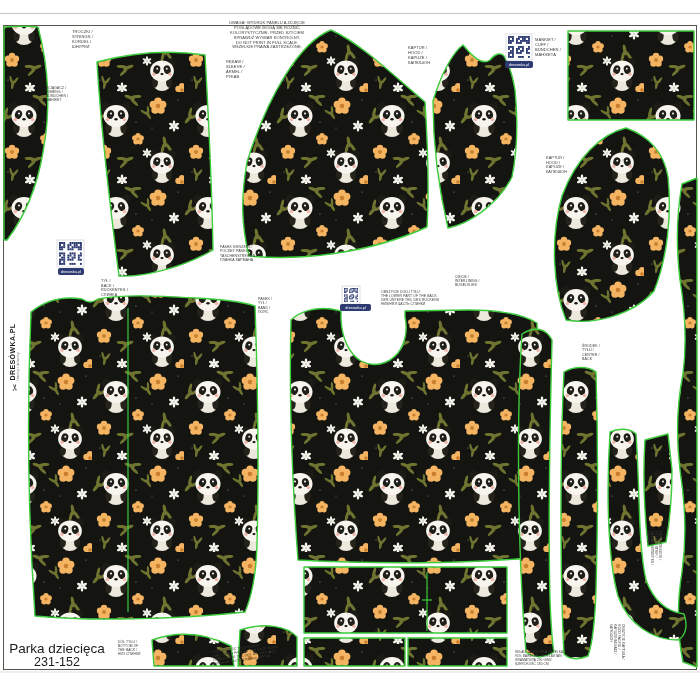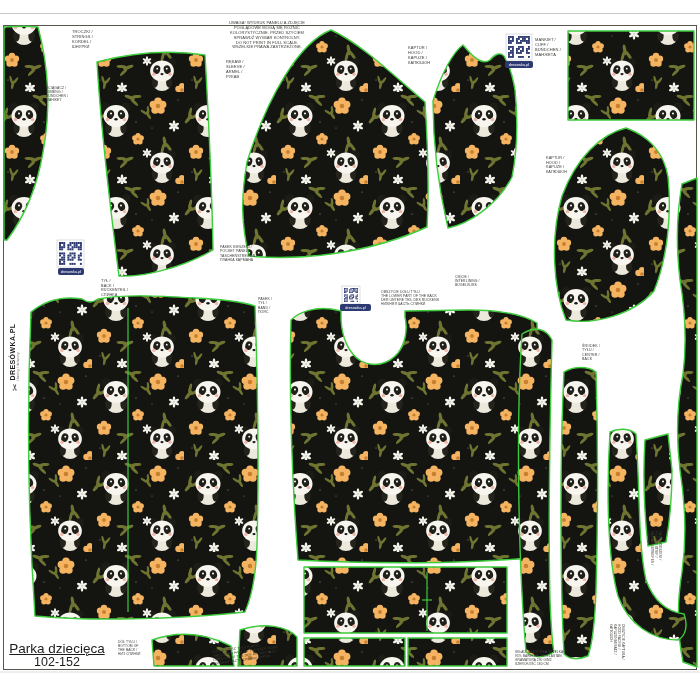--- a/index.html
+++ b/index.html
@@ -2,21 +2,21 @@
 <html><head>
 <meta charset="utf-8">
 <style>
   html,body{margin:0;padding:0;background:#fff;}
   #stage{position:relative;width:700px;height:700px;background:#fff;overflow:hidden;
          font-family:"Liberation Sans",sans-serif;}
   #shapes{position:absolute;left:0;top:0;}
   .label{position:absolute;color:#3b3b38;white-space:pre-line;line-height:1.22;
          letter-spacing:.1px;transform-origin:0 0;}
   #footer-title{position:absolute;left:5px;top:641px;width:104px;text-align:center;color:#1c1c1c;}
-  #footer-title .t1{font-size:13.5px;text-decoration:underline;}
+  #footer-title .t1{font-size:13.5px;}
   #footer-title .t2{font-size:12.5px;margin-top:-1px;}
   #brand-logo{position:absolute;left:6px;top:391px;width:96px;height:17px;
               transform:rotate(-90deg);transform-origin:0 0;display:flex;align-items:center;gap:3px;}
   #brand-logo .glyph{font-size:9px;color:#222;}
   #brand-logo .col{display:flex;flex-direction:column;}
   #brand-logo .name{font-size:7px;font-weight:bold;color:#1d1d1d;letter-spacing:.4px;}
   #brand-logo .tag{font-size:3px;color:#666;letter-spacing:.3px;}
 </style>
 </head>
 <body>
@@ -426,16 +426,16 @@
   <div id="brand-logo">
     <span class="glyph">✂</span>
     <span class="col">
       <span class="name">DRESÓWKA.PL</span>
       <span class="tag">tkaniny i dzianiny</span>
     </span>
   </div>
 
   <div id="footer-title">
     <div class="t1">Parka dziecięca</div>
-    <div class="t2">102-152</div>
+    <div class="t2">231-152</div>
   </div>
 
 </div>
 
 </body></html>

